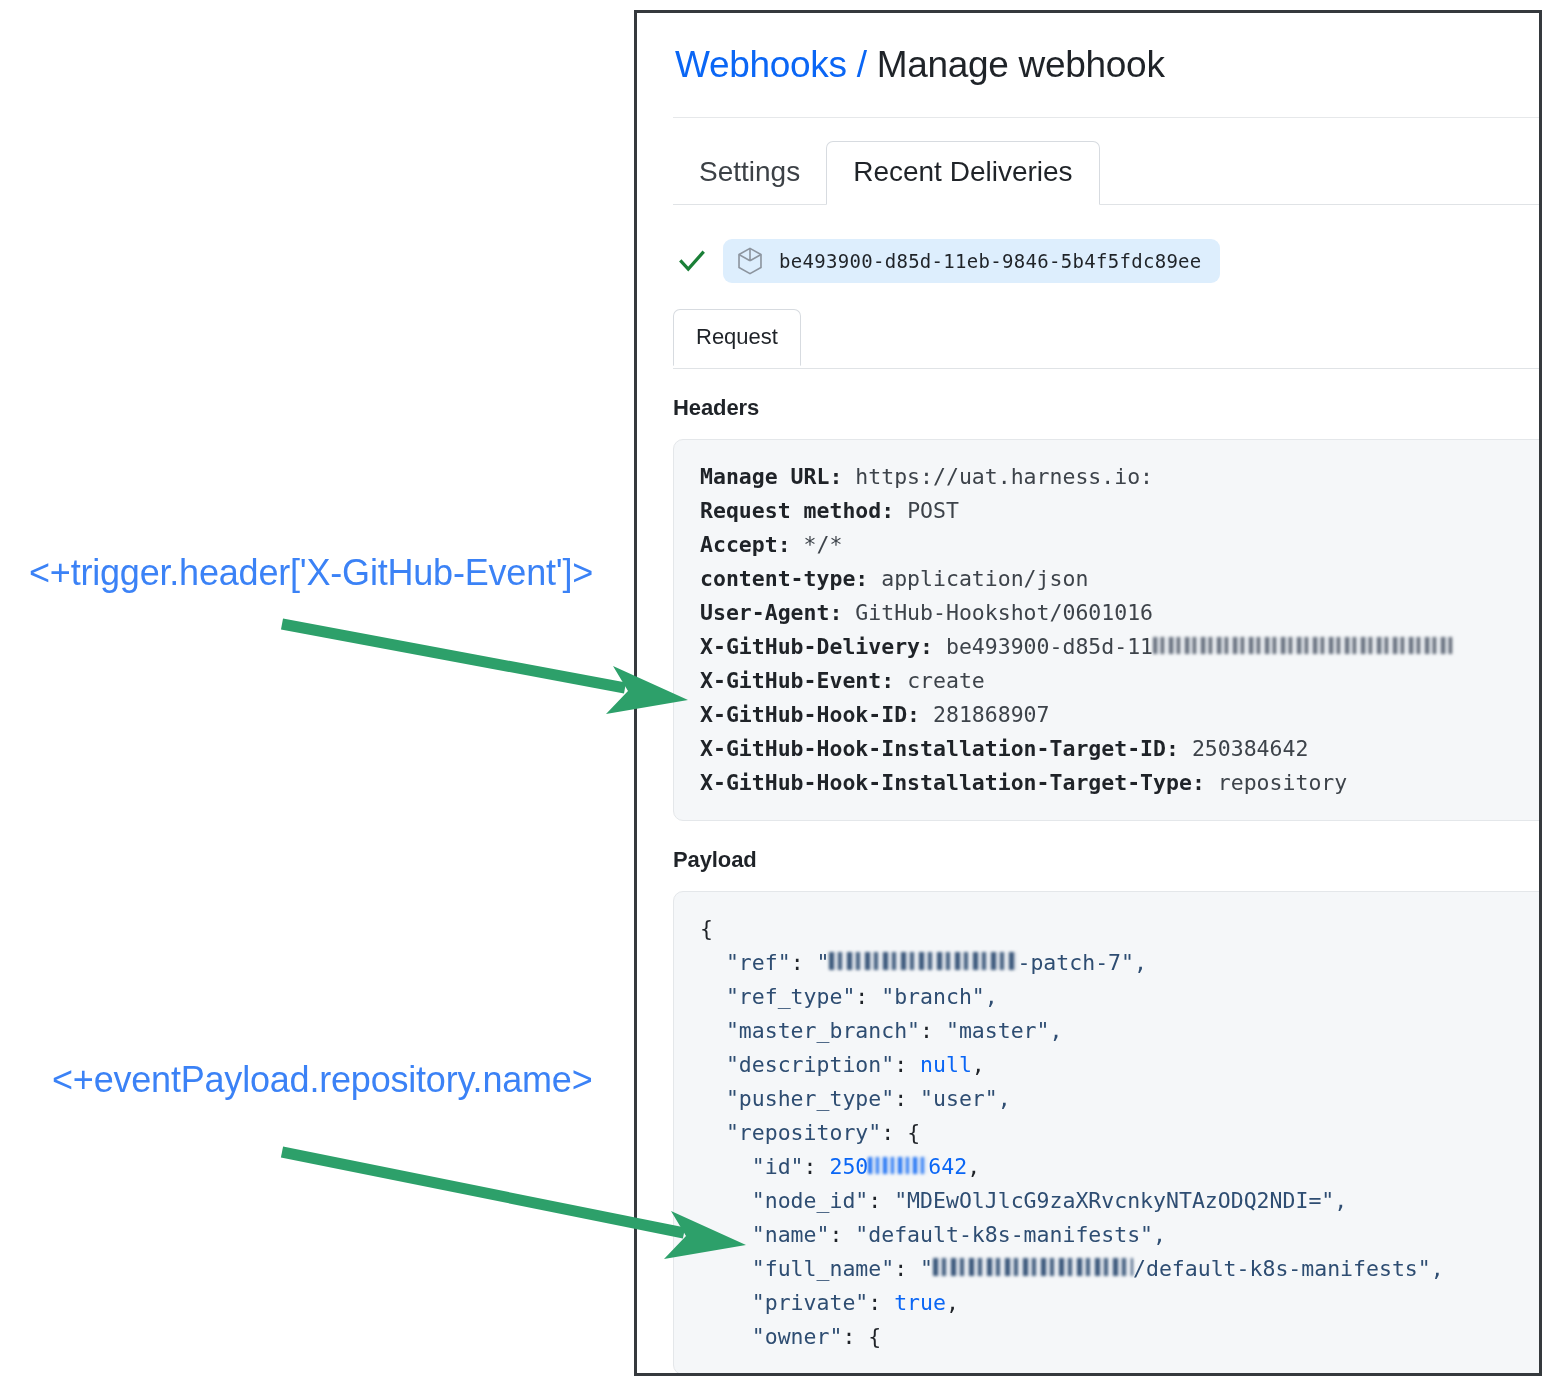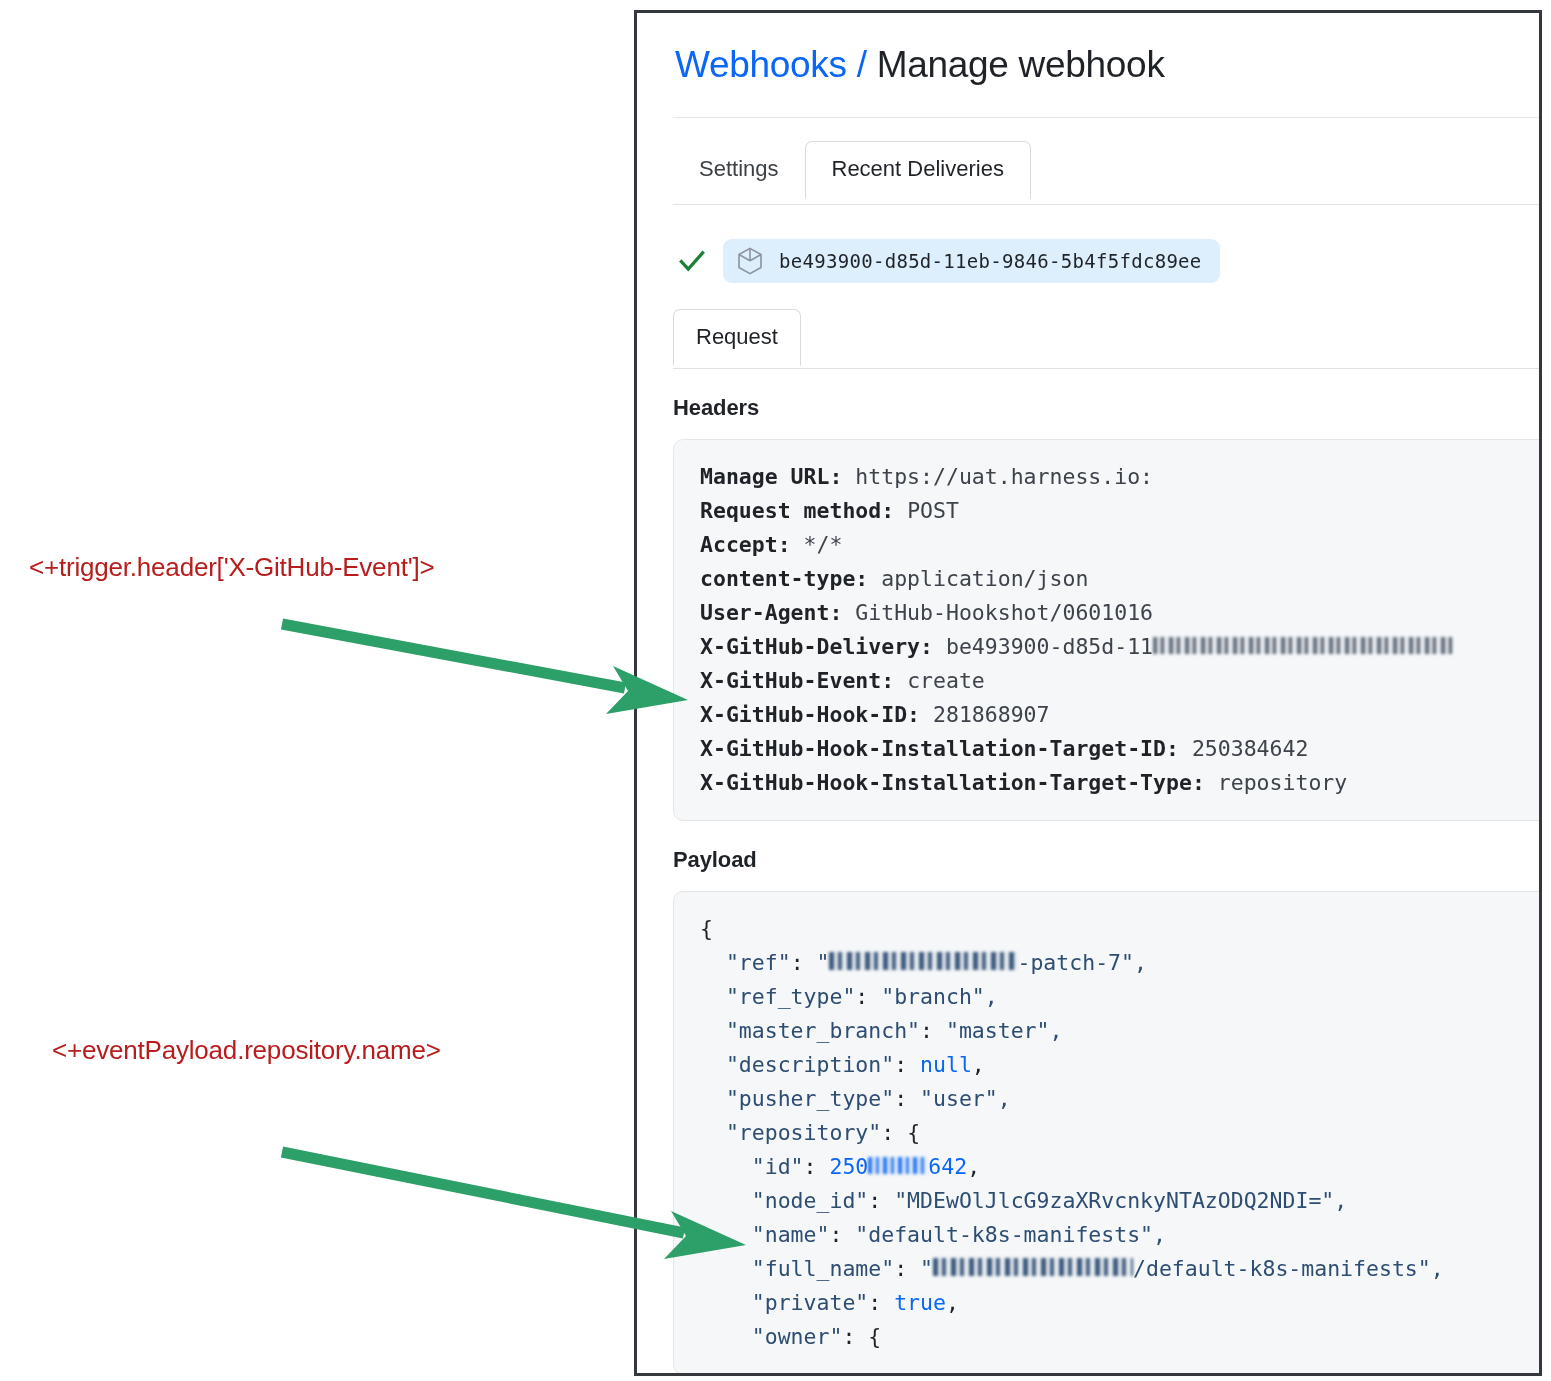--- a/index.html
+++ b/index.html
@@ -20,27 +20,27 @@
   .annotations {
     position: absolute;
     left: 0; top: 0;
     width: 1551px; height: 1381px;
     pointer-events: none;
     z-index: 30;
   }
   .anno-label {
     position: absolute;
     font-family: "Liberation Sans", sans-serif;
-    font-size: 26px;
-    color: #b91c1c;
+    font-size: 36px;
+    color: #3b82f6;
     white-space: nowrap;
     letter-spacing: -0.2px;
   }
   #anno-label-1 { left: 29px; top: 552px; }
-  #anno-label-2 { left: 52px; top: 1035px; }
+  #anno-label-2 { left: 52px; top: 1059px; }
 
   
   .panel {
     position: absolute;
     left: 634px;
     top: 10px;
     width: 908px;
     height: 1366px;
     background: #ffffff;
     border: 3px solid #35393d;
@@ -86,21 +86,21 @@
   .tabbar::after {
     content: "";
     position: absolute;
     left: 0; right: 0; bottom: 0;
     height: 1px;
     background: #e0e3e6;
   }
   .tab {
     position: relative;
     display: inline-block;
-    font-size: 22px;
+    font-size: 28px;
     color: #3c4146;
     padding: 14px 26px 16px 26px;
     box-sizing: border-box;
     z-index: 2;
     vertical-align: bottom;
   }
   .tab.active {
     background: #ffffff;
     border: 1px solid #d7dbe0;
     border-bottom: 1px solid #ffffff;

